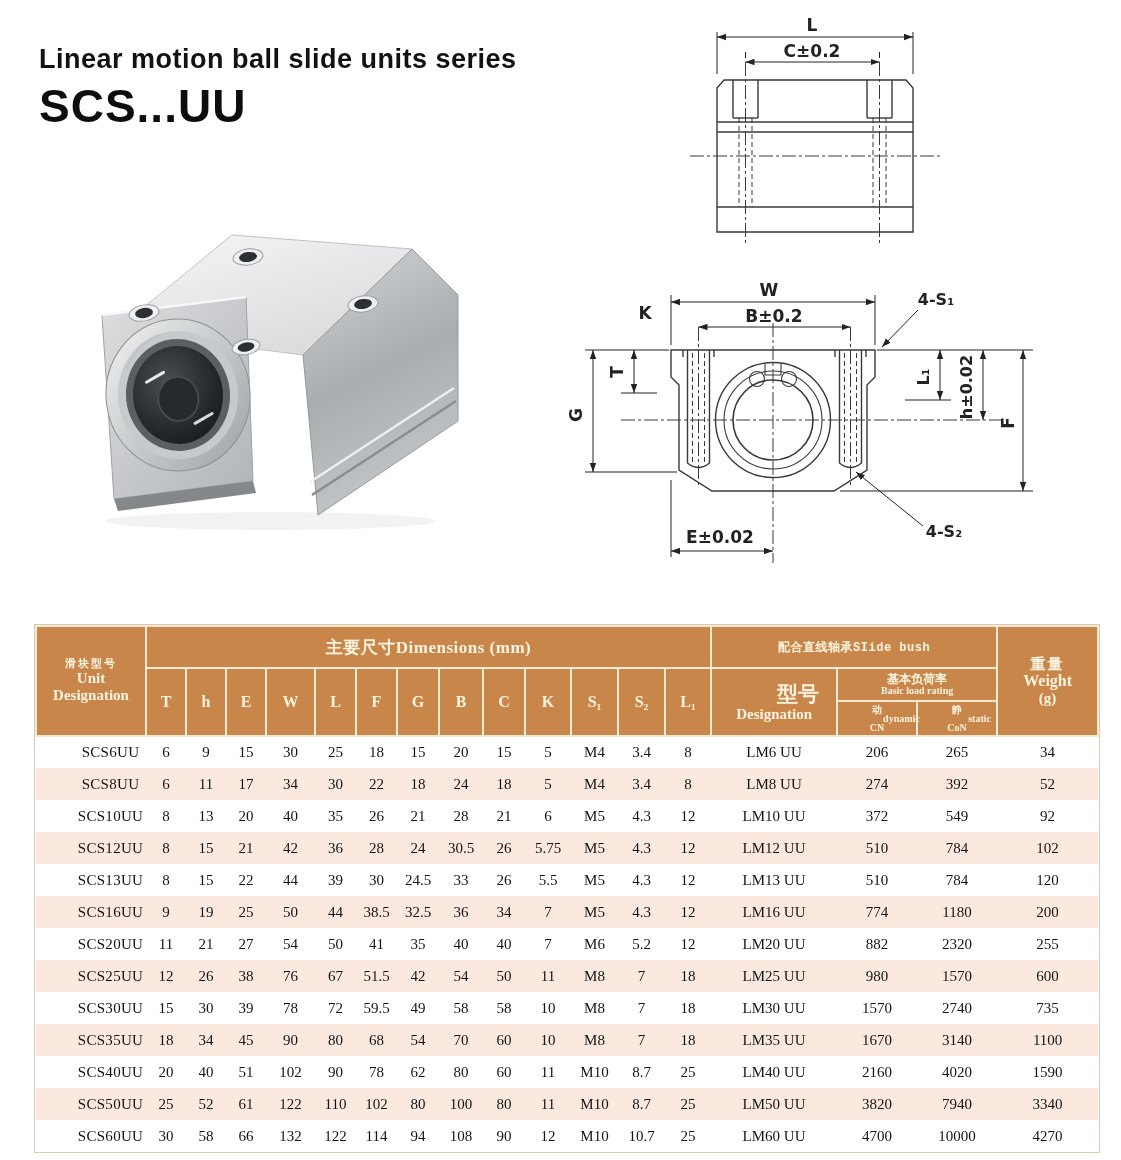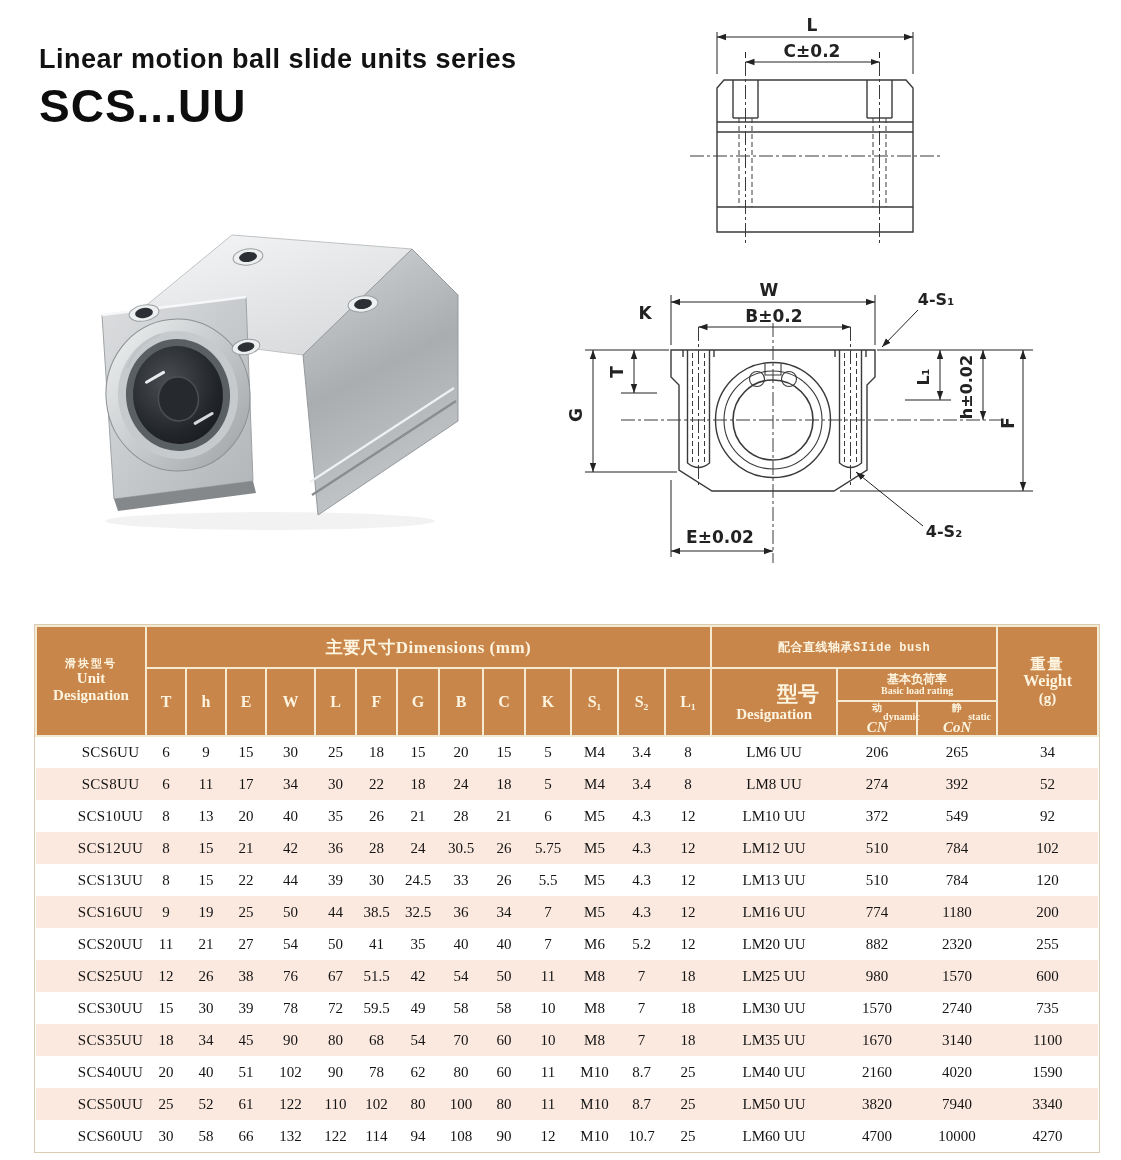--- a/index.html
+++ b/index.html
@@ -43,21 +43,21 @@
   .th-dims{font-size:17px;font-family:"Liberation Serif","Liberation Sans",serif;letter-spacing:0.5px;}
   .th-letter{font-family:"Liberation Serif","DejaVu Sans",serif;font-size:16px;}
   .th-bush{font-size:12px;font-family:Liberation Mono, monospace;letter-spacing:0.5px;}
   .th-model .cn{font-size:21px;display:block;line-height:1.2;margin-left:48px;}
   .th-model .en{font-family:"Liberation Serif",serif;font-size:15px;display:block;line-height:1.1;}
   .th-load .cn{font-size:12px;display:block;line-height:1.05;}
   .th-load .en{font-family:"Liberation Serif",serif;font-size:10px;display:block;line-height:1.05;}
   .th-rating span{display:block;line-height:0.9;}
   .th-rating .cn{font-size:10px;}
   .th-rating .en{font-family:"Liberation Serif",serif;font-size:10px;margin-left:45px;}
-  .th-rating .un{font-family:"Liberation Serif",serif;font-size:15px;font-style:italic;}
+  .th-rating .un{font-family:"Liberation Serif",serif;font-size:10px;}
   .th-weight span{display:block;line-height:1.15;}
   .th-weight .cn{font-size:15px;letter-spacing:2px;}
   .th-weight .en{font-family:"Liberation Serif",serif;font-size:16px;}
   .th-weight .un{font-family:"Liberation Serif",serif;font-size:15px;}
   .spec-table tbody td{
     height:32px;text-align:center;vertical-align:middle;
     font-family:"Liberation Serif","DejaVu Serif",serif;
     font-size:15px;color:#141414;padding:0;
   }
   .spec-table tbody tr:nth-child(even){background:var(--stripe);}

